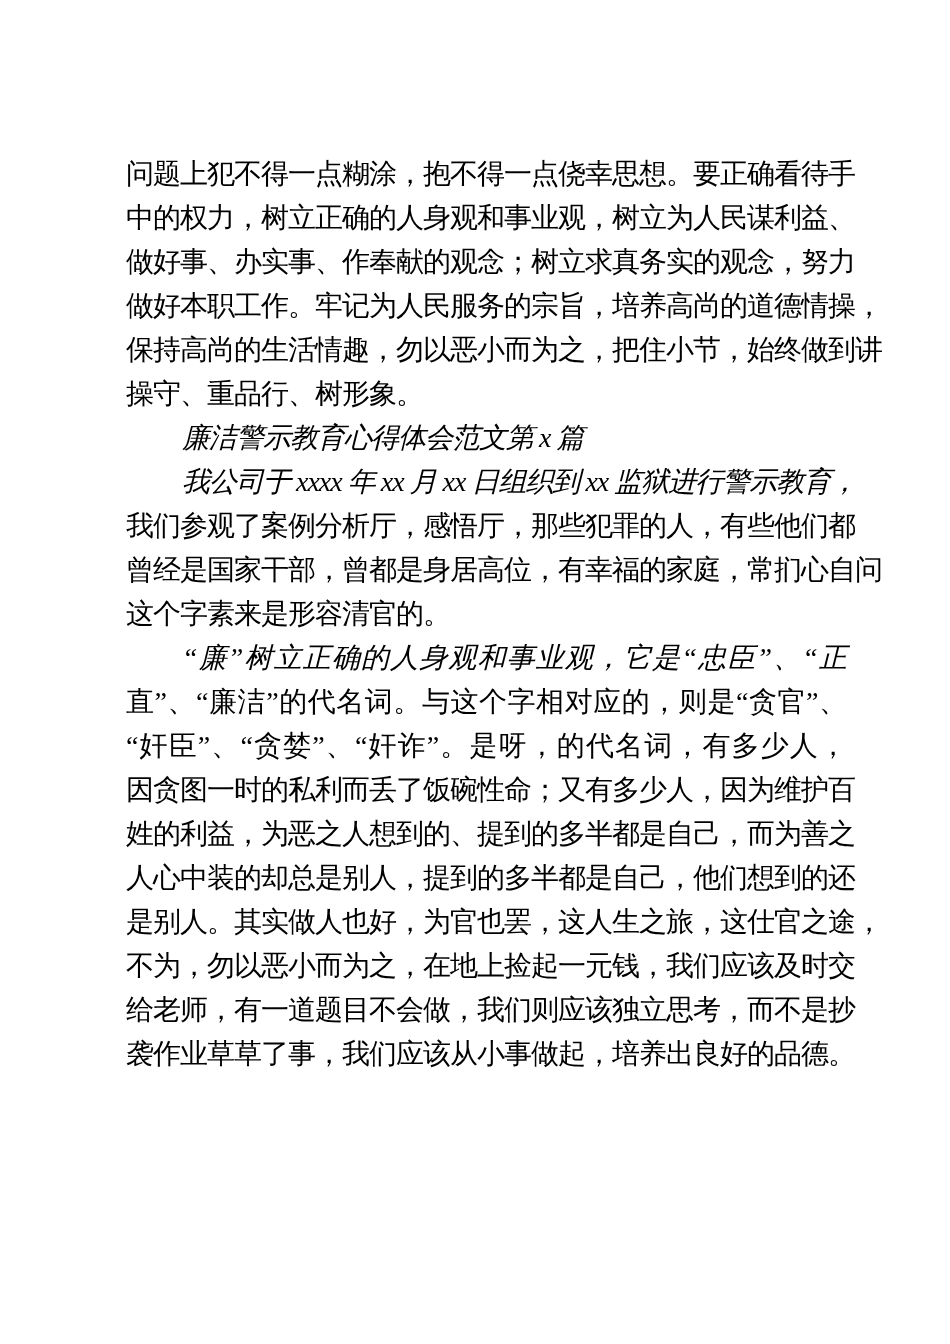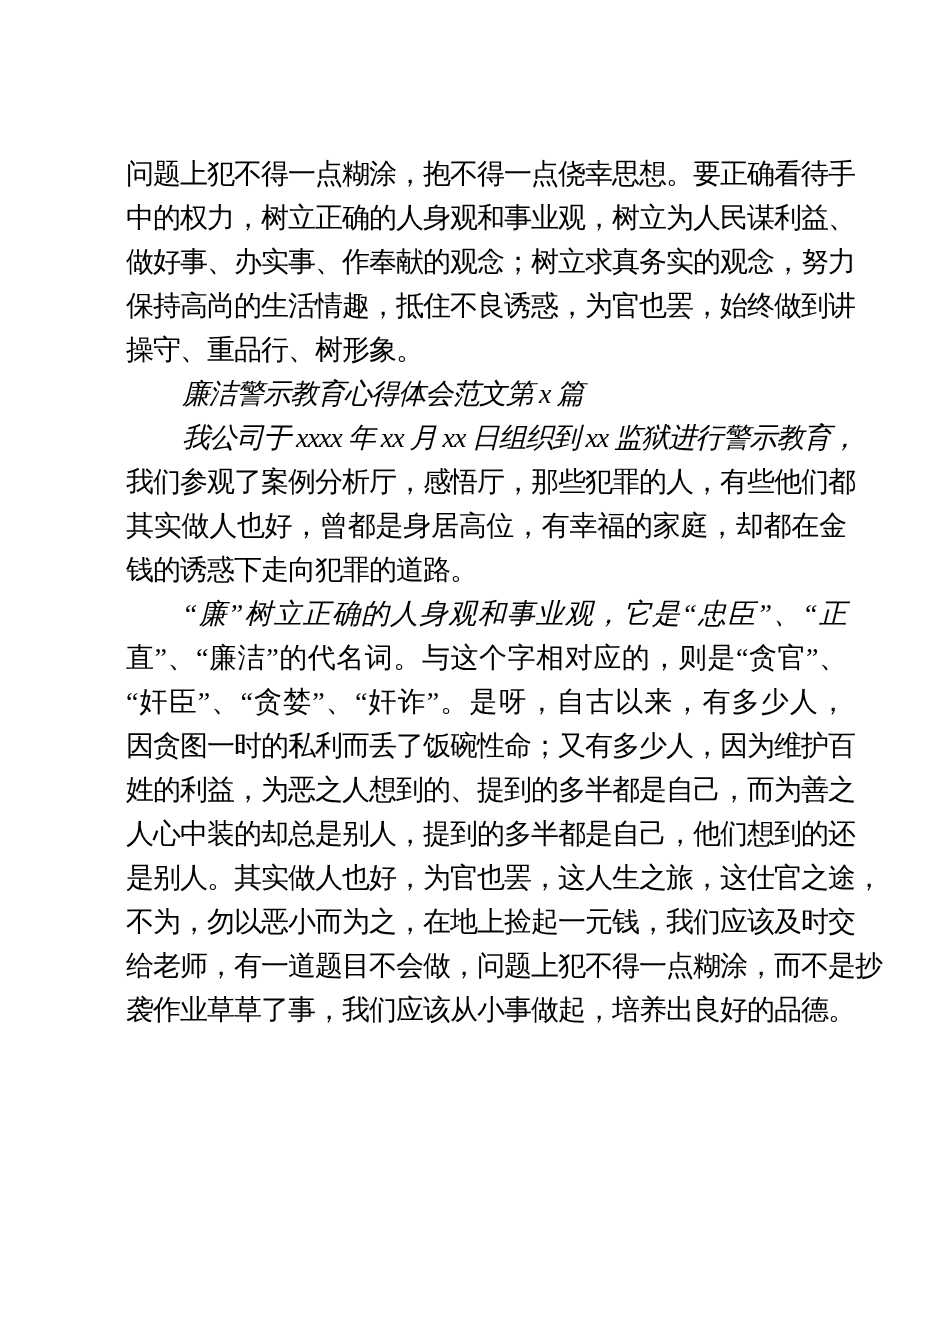--- a/index.html
+++ b/index.html
@@ -41,31 +41,32 @@
   }
 </style>
 </head>
 <body>
 
 <div class="page">
   <div class="doc">
     <div class="line fill">问题上犯不得一点糊涂，抱不得一点侥幸思想。要正确看待手</div>
     <div class="line fill">中的权力，树立正确的人身观和事业观，树立为人民谋利益、</div>
     <div class="line fill">做好事、办实事、作奉献的观念；树立求真务实的观念，努力</div>
-    <div class="line fill">保持高尚的生活情趣，抵住不良诱惑，为官也罢，始终做到讲</div>
+    <div class="line fill">做好本职工作。牢记为人民服务的宗旨，培养高尚的道德情操，</div>
+    <div class="line fill">保持高尚的生活情趣，勿以恶小而为之，把住小节，始终做到讲</div>
     <div class="line">操守、重品行、树形象。</div>
     <div class="line indent">廉洁警示教育心得体会范文第 x 篇</div>
     <div class="line indent fill">我公司于 xxxx 年 xx 月 xx 日组织到 xx 监狱进行警示教育，</div>
     <div class="line fill">我们参观了案例分析厅，感悟厅，那些犯罪的人，有些他们都</div>
-    <div class="line fill">其实做人也好，曾都是身居高位，有幸福的家庭，却都在金</div>
-    <div class="line">钱的诱惑下走向犯罪的道路。</div>
+    <div class="line fill">曾经是国家干部，曾都是身居高位，有幸福的家庭，常扪心自问</div>
+    <div class="line">这个字素来是形容清官的。</div>
     <div class="line indent fill">“廉”树立正确的人身观和事业观，它是“忠臣”、“正</div>
     <div class="line fill">直”、“廉洁”的代名词。与这个字相对应的，则是“贪官”、</div>
-    <div class="line fill">“奸臣”、“贪婪”、“奸诈”。是呀，自古以来，有多少人，</div>
+    <div class="line fill">“奸臣”、“贪婪”、“奸诈”。是呀，的代名词，有多少人，</div>
     <div class="line fill">因贪图一时的私利而丢了饭碗性命；又有多少人，因为维护百</div>
     <div class="line fill">姓的利益，为恶之人想到的、提到的多半都是自己，而为善之</div>
     <div class="line fill">人心中装的却总是别人，提到的多半都是自己，他们想到的还</div>
     <div class="line fill">是别人。其实做人也好，为官也罢，这人生之旅，这仕官之途，</div>
     <div class="line fill">不为，勿以恶小而为之，在地上捡起一元钱，我们应该及时交</div>
-    <div class="line fill">给老师，有一道题目不会做，问题上犯不得一点糊涂，而不是抄</div>
+    <div class="line fill">给老师，有一道题目不会做，我们则应该独立思考，而不是抄</div>
     <div class="line">袭作业草草了事，我们应该从小事做起，培养出良好的品德。</div>
   </div>
 </div>
 
 </body></html>

